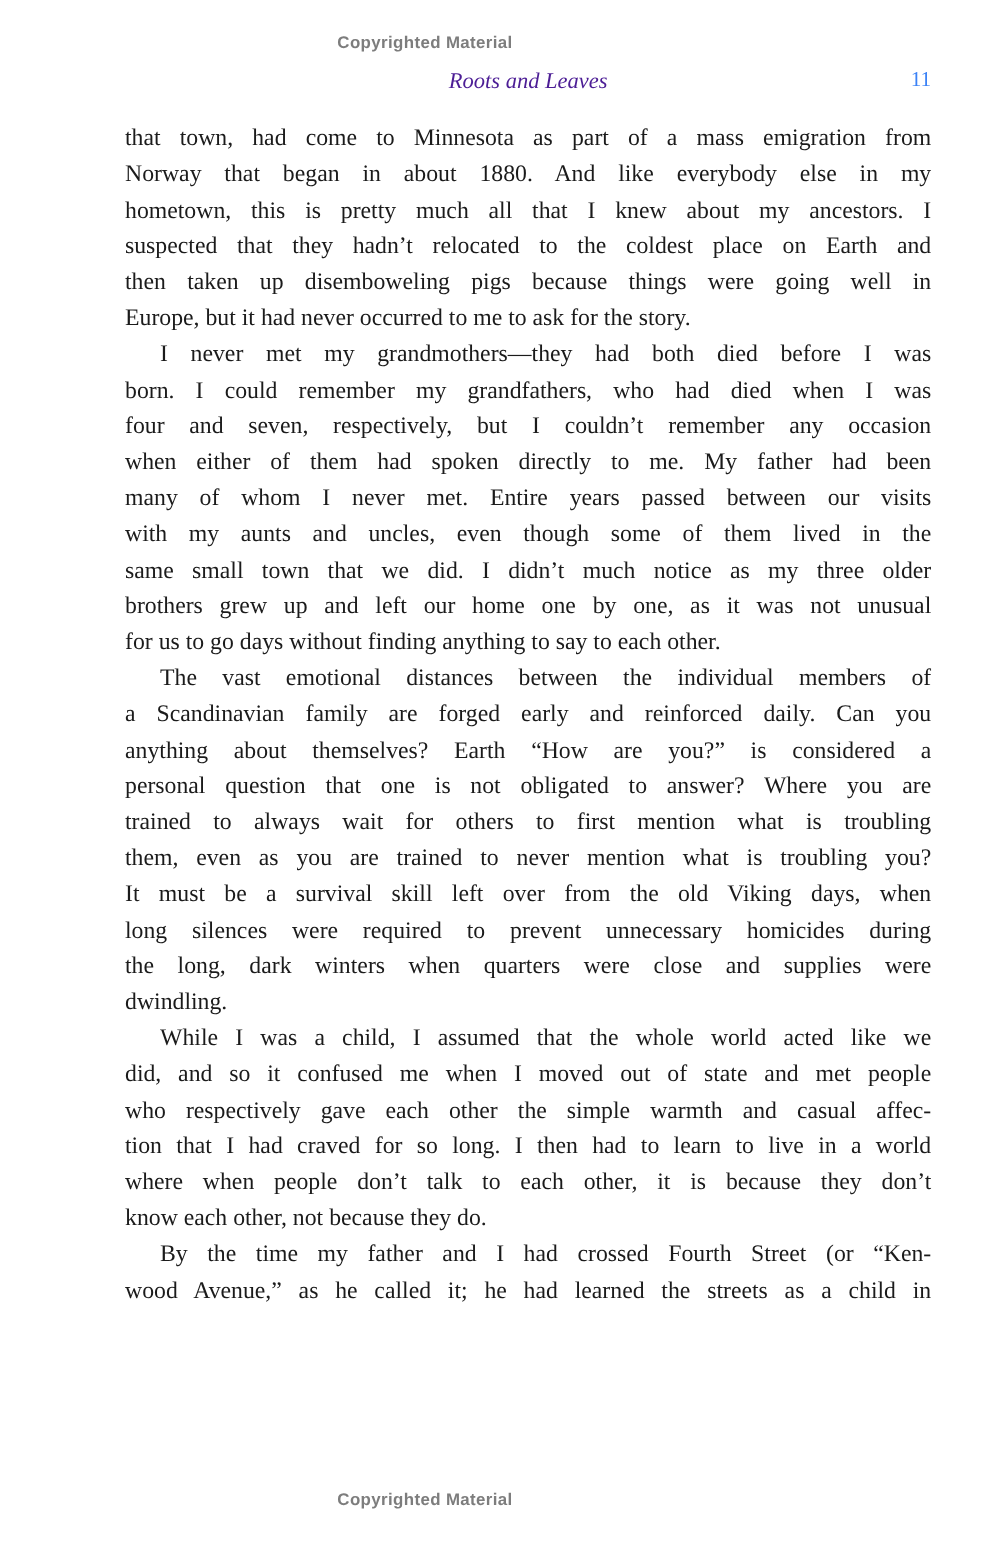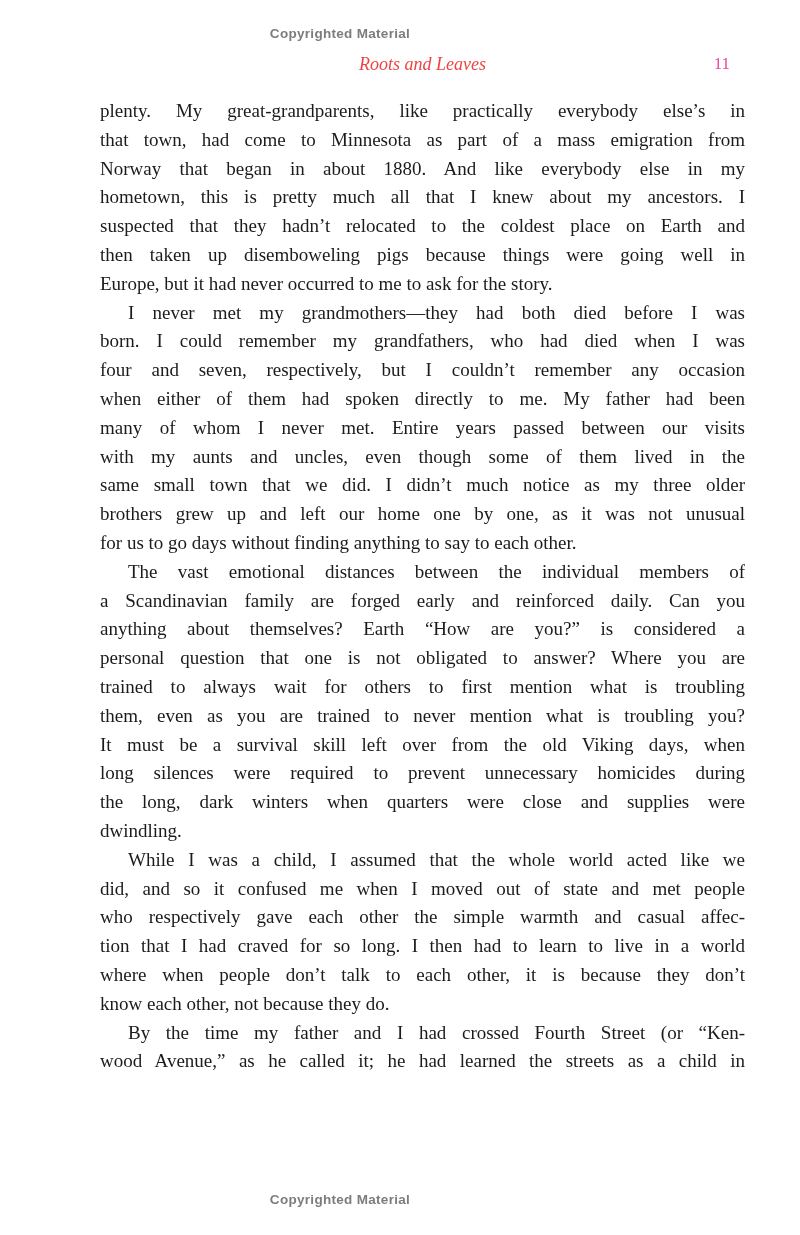--- a/index.html
+++ b/index.html
@@ -30,29 +30,29 @@
     top: 52px;
     width: 645px;
     height: 24px;
   }
   .running-title {
     width: 100%;
     text-align: center;
     font-style: italic;
     font-size: 18px;
     line-height: 24px;
-    color: #ef4444;
+    color: #4c1d95;
   }
   .page-number {
     position: absolute;
-    right: 15px;
+    right: 0;
     top: 0;
     font-size: 17px;
     line-height: 24px;
-    color: #ec4899;
+    color: #3b82f6;
     margin-left: 10px;
   }
   .body-block {
     position: absolute;
     left: 100px;
     top: 97px;
     width: 645px;
     font-size: 19px;
     line-height: 28.8px;
     color: #1b1b1b;
@@ -77,21 +77,20 @@
 
   <div class="copyright top">Copyrighted Material</div>
 
   <div class="running-header">
     <div class="running-title">Roots and Leaves</div>
     <div class="page-number">11</div>
   </div>
 
   <div class="body-block">
 
-    <div class="ln">plenty. My great-grandparents, like practically everybody else’s in</div>
     <div class="ln">that town, had come to Minnesota as part of a mass emigration from</div>
     <div class="ln">Norway that began in about 1880. And like everybody else in my</div>
     <div class="ln">hometown, this is pretty much all that I knew about my ancestors. I</div>
     <div class="ln">suspected that they hadn’t relocated to the coldest place on Earth and</div>
     <div class="ln">then taken up disemboweling pigs because things were going well in</div>
     <div class="ln ln-last">Europe, but it had never occurred to me to ask for the story.</div>
 
     <div class="ln ind">I never met my grandmothers—they had both died before I was</div>
     <div class="ln">born. I could remember my grandfathers, who had died when I was</div>
     <div class="ln">four and seven, respectively, but I couldn’t remember any occasion</div>

